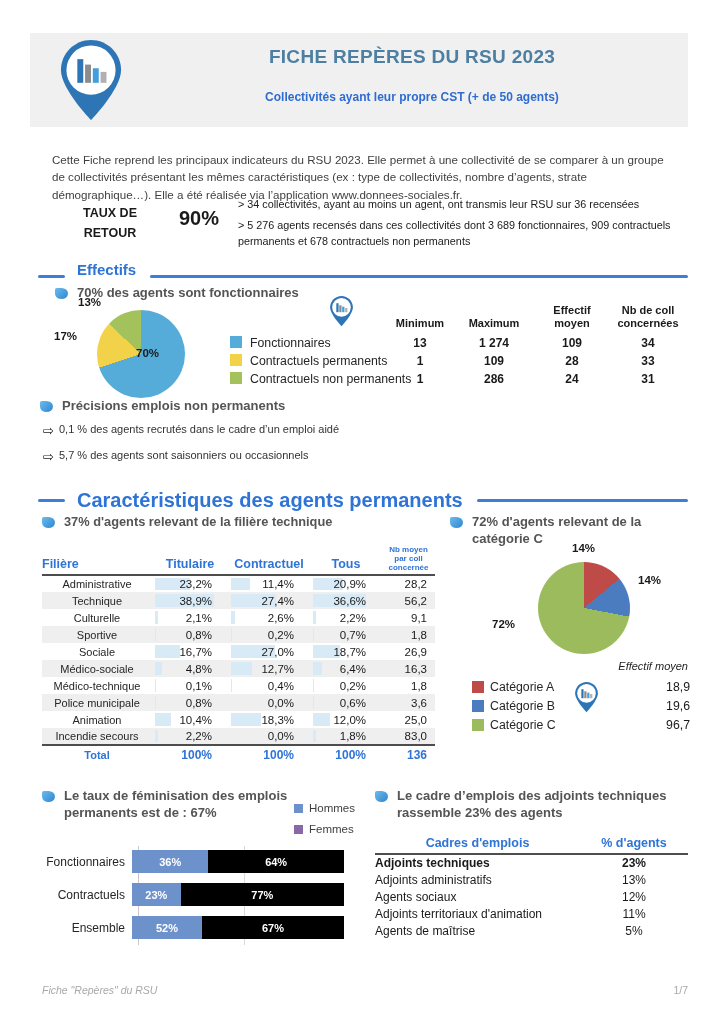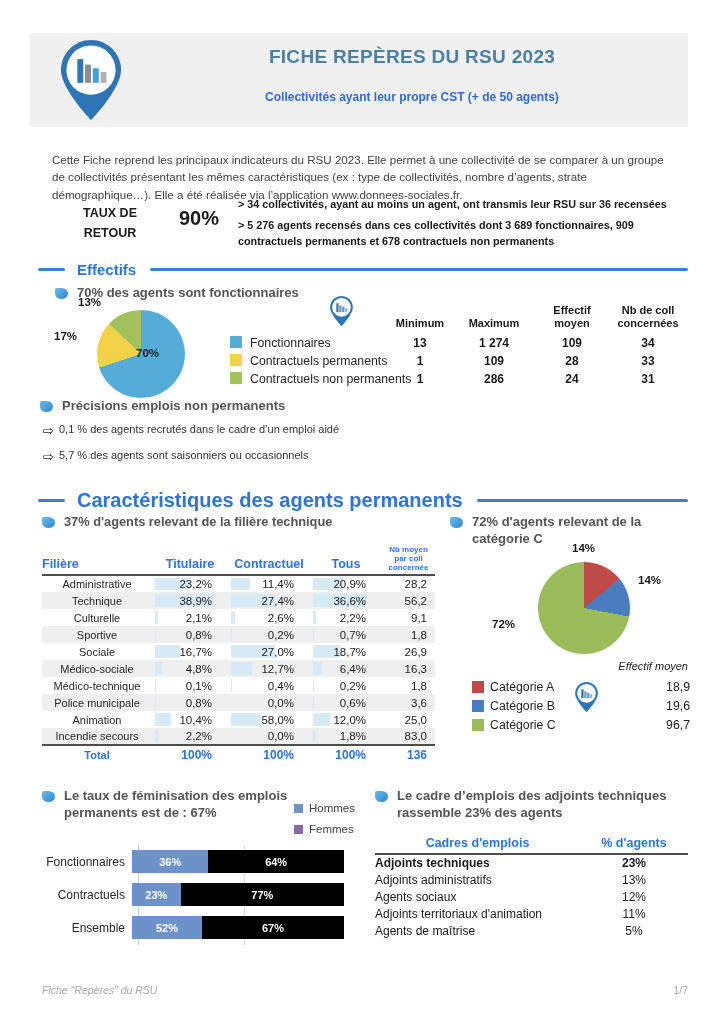--- a/index.html
+++ b/index.html
@@ -18,28 +18,28 @@
     color:#4D7FA3;font-weight:bold;font-size:19px;letter-spacing:.3px;}
   .h-sub{position:absolute;left:130px;right:24px;top:57px;text-align:center;
     color:#2F6CD0;font-weight:bold;font-size:12px;}
 
   .intro{position:absolute;left:52px;top:139px;width:618px;font-size:11.6px;line-height:1.52;color:#3F3F3F;}
 
   
   .taux{position:absolute;left:60px;top:196px;width:628px;display:grid;grid-template-columns:100px 66px 1fr;column-gap:6px;}
   .t-label{font-weight:bold;font-size:12.5px;color:#1A1A1A;text-align:center;line-height:1.6;padding-top:7px;}
   .t-val{font-weight:bold;font-size:20px;color:#1A1A1A;padding-top:11px;text-align:center;}
-  .t-points p{margin:0 0 5px 0;font-weight:bold;font-size:10.8px;color:#1A1A1A;line-height:1.5;}
+  .t-points p{margin:0 0 5px 0;font-weight:normal;font-size:10.8px;color:#1A1A1A;line-height:1.5;}
 
   
   .sechead{position:absolute;left:38px;right:31px;display:flex;align-items:center;}
   .sechead .dash{width:27px;height:3px;background:#3D7EDB;border-radius:2px;margin-right:12px;}
   .sechead .txt{color:#2E74D6;font-weight:bold;font-size:15px;white-space:nowrap;margin-right:14px;}
   .sechead .line{flex:1;height:3px;background:#3D7EDB;border-radius:2px;}
-  #sec1{top:261px;}
+  #sec1{top:261px;align-items:flex-end;}
   #sec2{top:489px;}
   #sec2 .txt{font-size:20px;}
 
   
   .b{display:flex;align-items:flex-start;}
   .drop{flex:0 0 13px;width:13px;height:11px;margin:3px 9px 0 0;
     background:linear-gradient(135deg,#6CBBEE,#2F86CE);border-radius:2px 55% 55% 55%;}
   .btxt{font-weight:bold;color:#545454;font-size:13px;line-height:1.3;}
 
   #b70{position:absolute;left:55px;top:285px;}
@@ -346,21 +346,21 @@
           <td class="fl" data-interactable="false">Police municipale</td>
           <td class="pc" data-interactable="false"><div class="dbar" data-interactable="false" style="width: 1.6%;"></div><span>0,8%</span></td>
           <td class="pc" data-interactable="false"><div class="dbar" data-interactable="false" style="width: 0%;"></div><span>0,0%</span></td>
           <td class="pc" data-interactable="false"><div class="dbar" data-interactable="false" style="width: 1.2%;"></div><span>0,6%</span></td>
           <td class="nb" data-interactable="false">3,6</td>
         </tr>
 
         <tr data-interactable="false">
           <td class="fl" data-interactable="false">Animation</td>
           <td class="pc" data-interactable="false"><div class="dbar" data-interactable="false" style="width: 20.8%;"></div><span>10,4%</span></td>
-          <td class="pc" data-interactable="false"><div class="dbar" data-interactable="false" style="width: 36.6%;"></div><span>58,0%</span></td>
+          <td class="pc" data-interactable="false"><div class="dbar" data-interactable="false" style="width: 36.6%;"></div><span>18,3%</span></td>
           <td class="pc" data-interactable="false"><div class="dbar" data-interactable="false" style="width: 24%;"></div><span>12,0%</span></td>
           <td class="nb" data-interactable="false">25,0</td>
         </tr>
 
         <tr data-interactable="false">
           <td class="fl" data-interactable="false">Incendie secours</td>
           <td class="pc" data-interactable="false"><div class="dbar" data-interactable="false" style="width: 4.4%;"></div><span>2,2%</span></td>
           <td class="pc" data-interactable="false"><div class="dbar" data-interactable="false" style="width: 0%;"></div><span>0,0%</span></td>
           <td class="pc" data-interactable="false"><div class="dbar" data-interactable="false" style="width: 3.6%;"></div><span>1,8%</span></td>
           <td class="nb" data-interactable="false">83,0</td>

